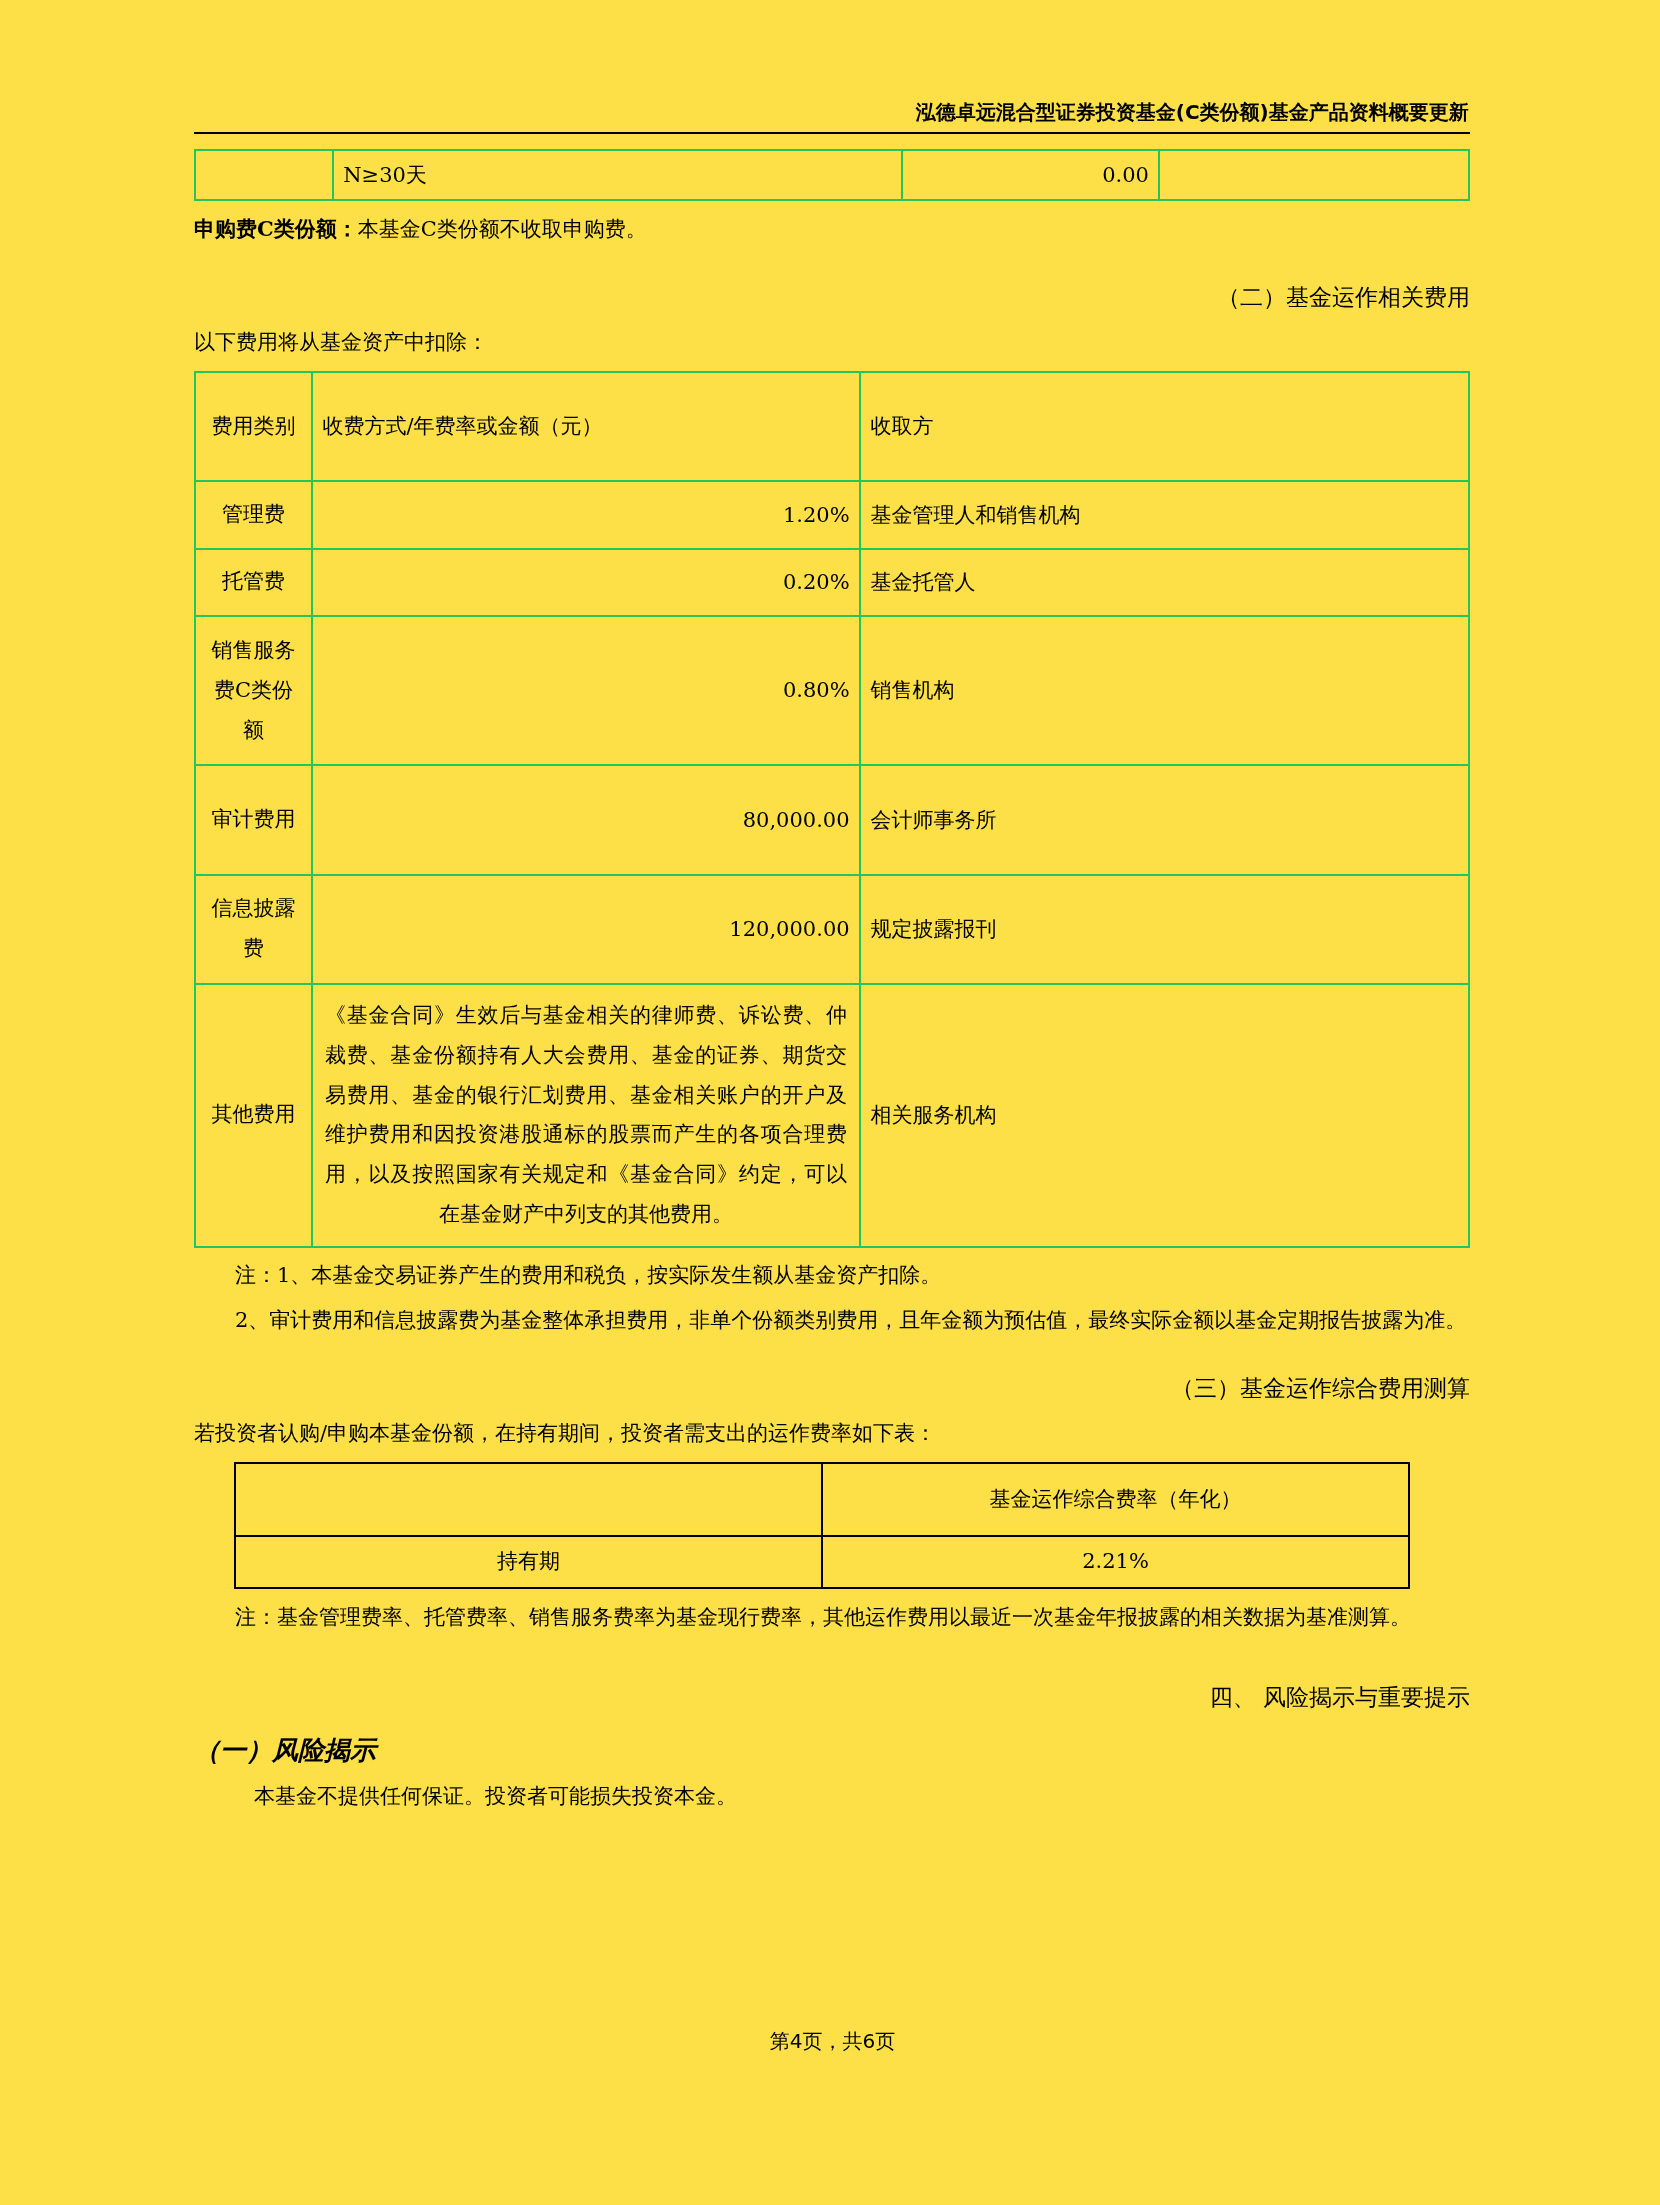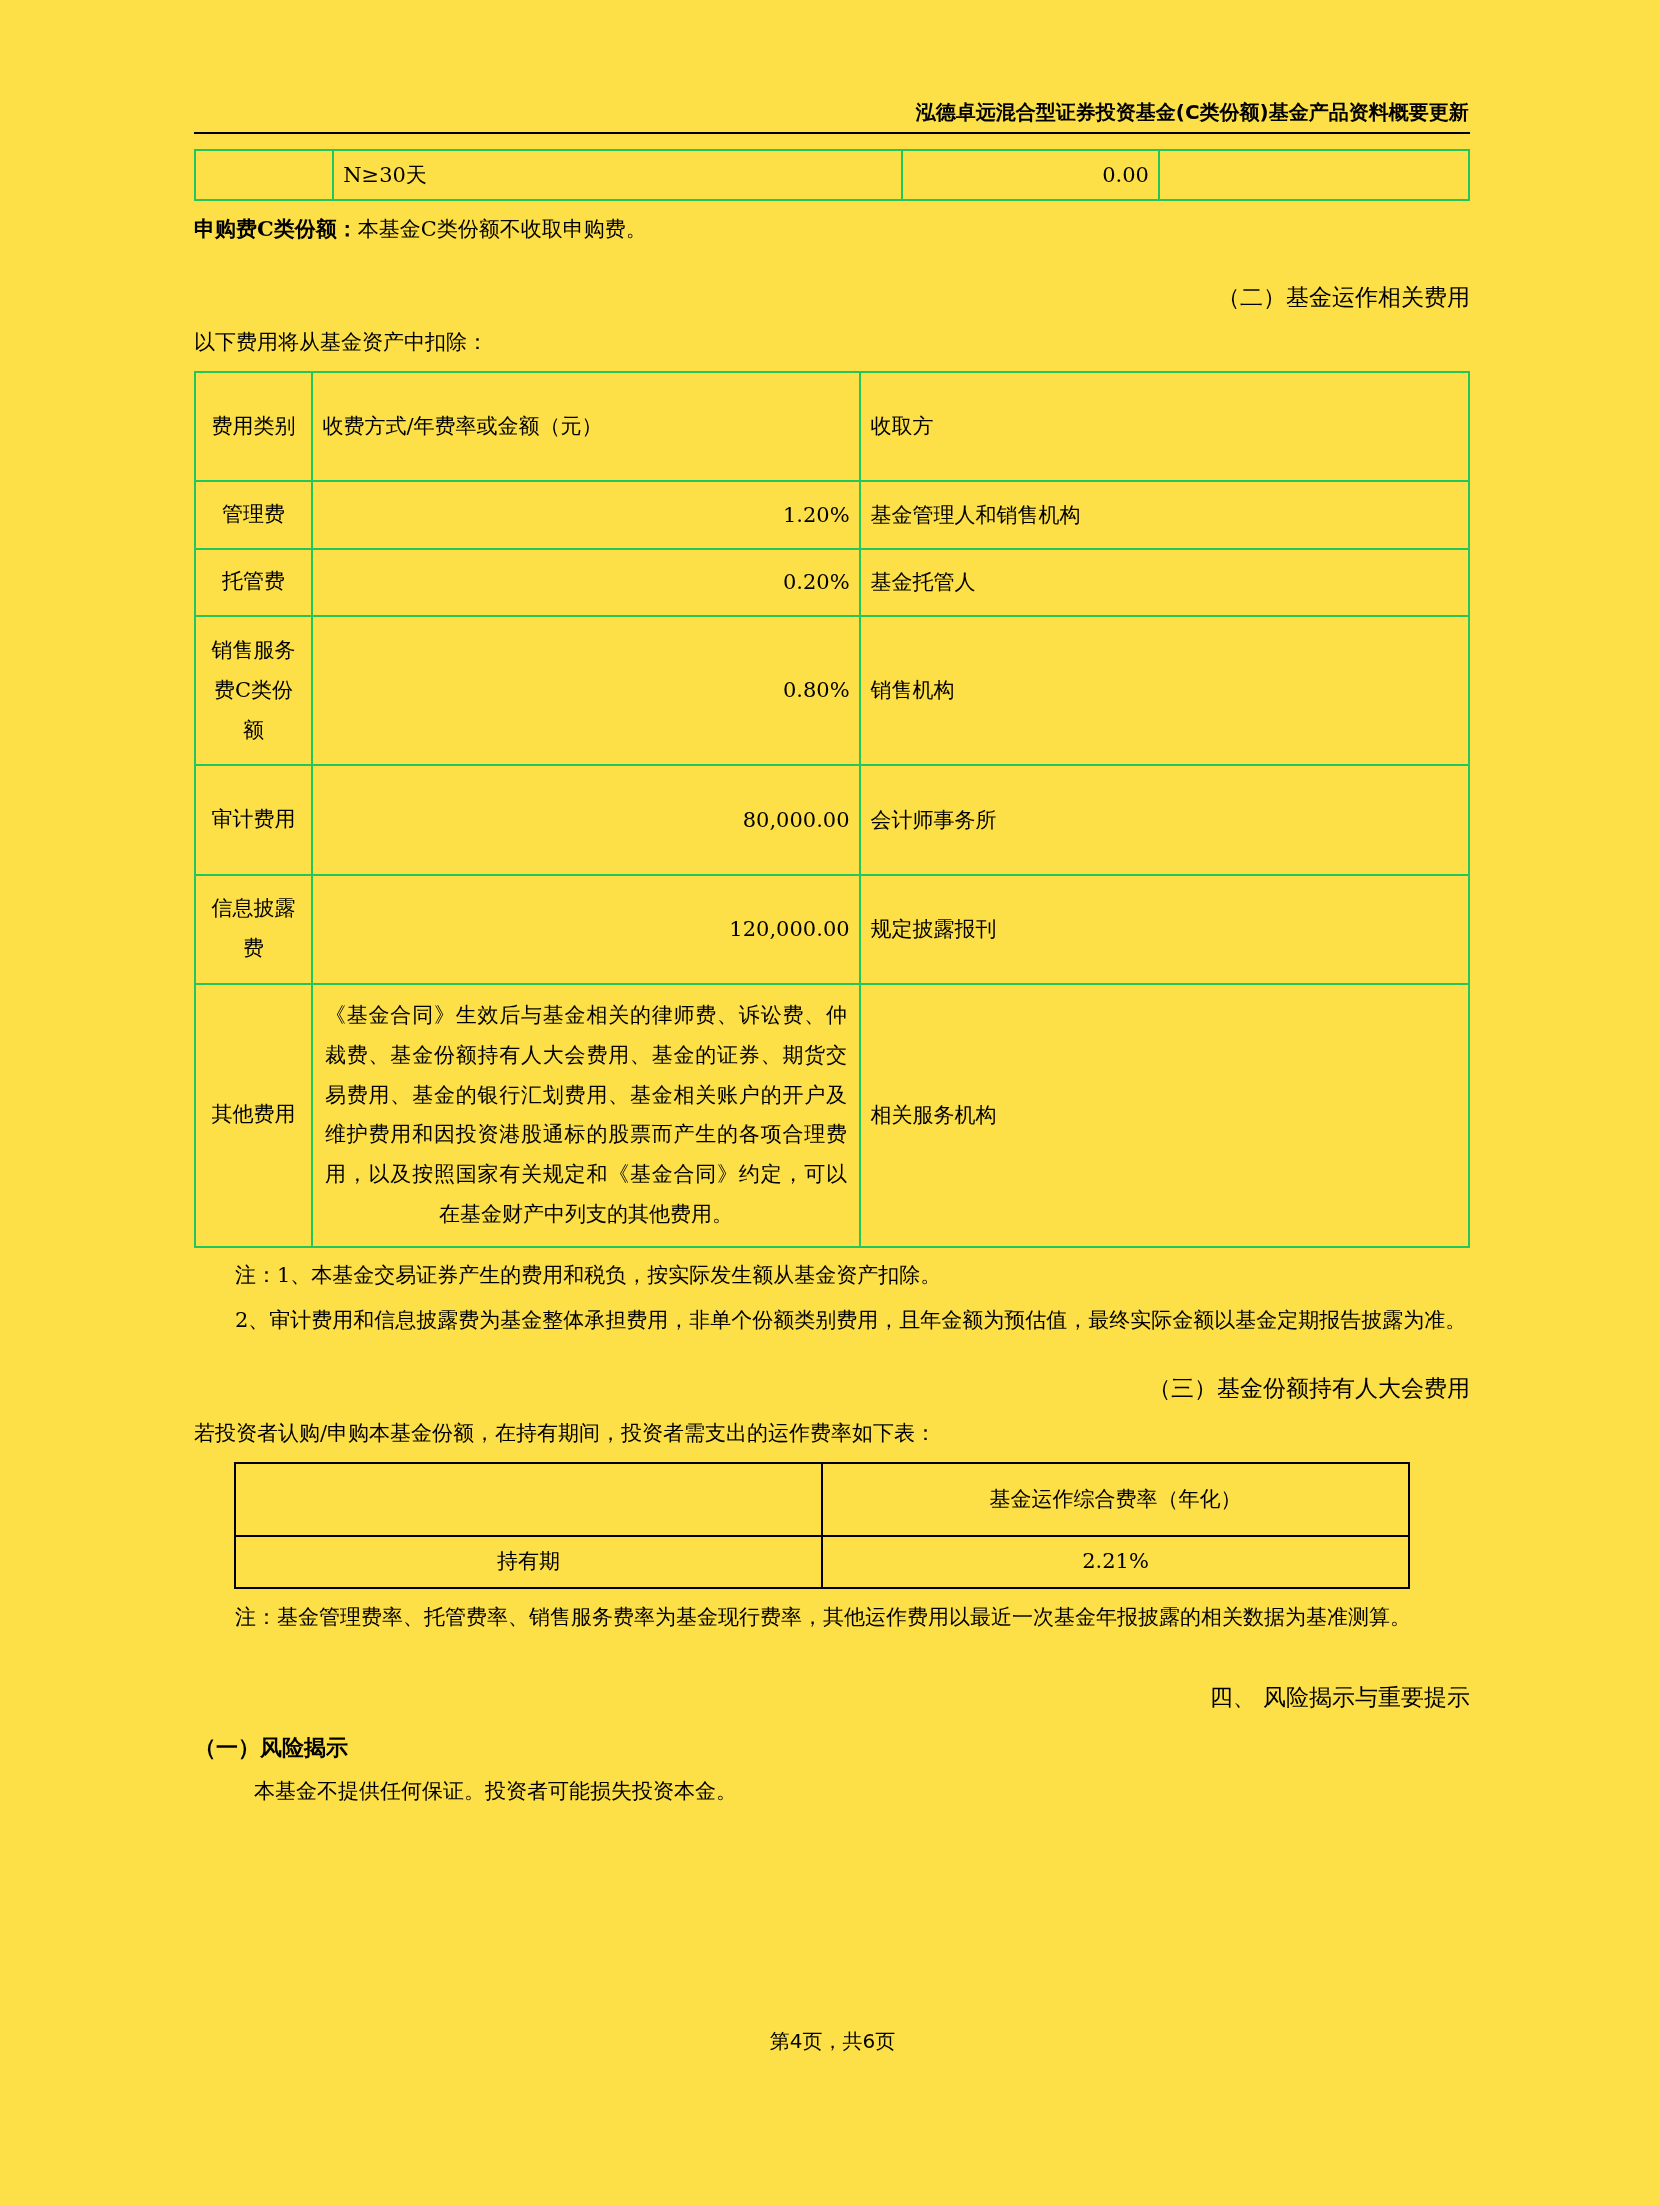--- a/index.html
+++ b/index.html
@@ -73,24 +73,25 @@
   h2.sec {
     font-size: 23px;
     font-weight: normal;
     margin: 36px 0 12px 0;
     padding-left: 4px;
     font-family: "DejaVu Sans", "Liberation Sans", sans-serif;
     text-align: right;
   }
   h2.sec.lvl1 { margin-top: 48px; }
   h3.sub {
-    font-size: 22px;
+    font-size: 26px;
     font-weight: bold;
     margin: 20px 0 9.4px 0;
     font-family: "DejaVu Sans", "Liberation Sans", sans-serif;
+    font-style: italic;
   }
 
   
   .tbl-fee { margin-top: 12px; }
   .tbl-fee .col-a { width: 117px; }
   .tbl-fee .col-b { width: 548px; }
   .tbl-fee .col-c { width: auto; }
   .tbl-fee td.cat {
     text-align: center;
     line-height: 1.9;
@@ -221,21 +222,21 @@
         <td class="cat">其他费用</td>
         <td class="long">《基金合同》生效后与基金相关的律师费、诉讼费、仲裁费、基金份额持有人大会费用、基金的证券、期货交易费用、基金的银行汇划费用、基金相关账户的开户及维护费用和因投资港股通标的股票而产生的各项合理费用，以及按照国家有关规定和《基金合同》约定，可以在基金财产中列支的其他费用。</td>
         <td class="payee">相关服务机构</td>
       </tr>
     </tbody>
       </table>
 
     <p class="para indent">注：1、本基金交易证券产生的费用和税负，按实际发生额从基金资产扣除。</p>
     <p class="para indent">2、审计费用和信息披露费为基金整体承担费用，非单个份额类别费用，且年金额为预估值，最终实际金额以基金定期报告披露为准。</p>
 
-    <h2 class="sec">（三）基金份额持有人大会费用</h2>
+    <h2 class="sec">（三）基金运作综合费用测算</h2>
     <p class="para">若投资者认购/申购本基金份额，在持有期间，投资者需支出的运作费率如下表：</p>
 
     <table class="tbl-comp">
       <colgroup>
           <col class="cc-a">
           <col class="cc-b">
         </colgroup>
       <tbody>
           <tr class="row-1">
         <td class="empty"></td>

